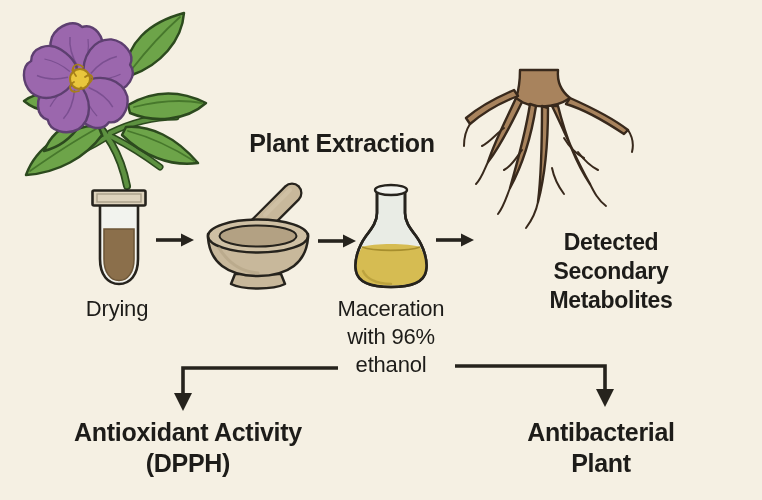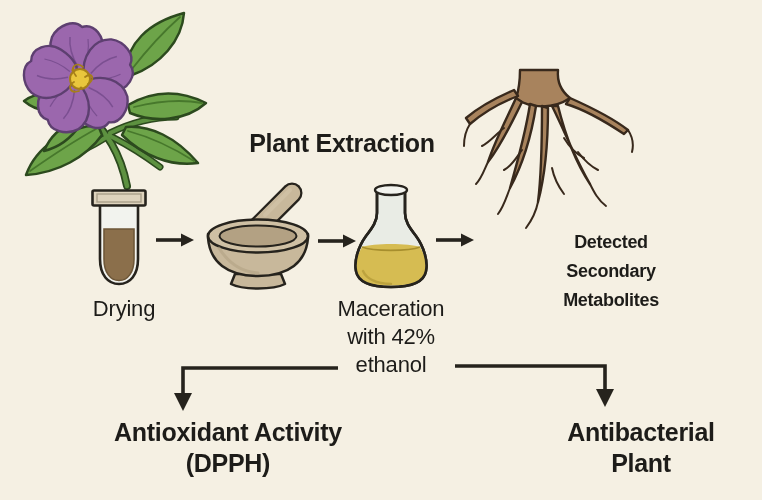--- a/index.html
+++ b/index.html
@@ -23,22 +23,22 @@
   .label{
     position:absolute; transform:translateX(-50%);
     white-space:pre-line; text-align:center; color:var(--text);
     font-size:22px; line-height:28px; letter-spacing:-0.2px;
   }
   .title{
     position:absolute; transform:translateX(-50%);
     font-size:25px; font-weight:700; letter-spacing:-0.3px; color:var(--text);
     white-space:nowrap;
   }
-  .result-label{font-weight:700; font-size:18px; line-height:29px; letter-spacing:-0.3px;}
-  .test-label{font-weight:700; font-size:25px; line-height:31px; letter-spacing:-0.3px;margin-left:40px;}
+  .result-label{font-weight:700; font-size:23px; line-height:29px; letter-spacing:-0.3px;}
+  .test-label{font-weight:700; font-size:25px; line-height:31px; letter-spacing:-0.3px;}
   svg{display:block;}
 </style>
 </head>
 <body>
 
 <div class="canvas">
 
   <svg class="abs" style="left:10px;top:5px;" width="200" height="185" viewBox="0 0 200 185">
 
     <g>
@@ -157,23 +157,23 @@
     <path d="M10,88 C14,97 24,100.5 38,101" style="fill:none;stroke:var(--liquid-dark);stroke-width:2.4;stroke-linecap:round;opacity:.55;"></path>
     <path d="M24,9 L24,30 C24,38 20,44 13,53 C5,64 1,78 3,88 C5,99 17,104 38,104 C59,104 71,99 73,88 C75,78 71,64 63,53 C56,44 52,38 52,30 L52,9 Z" style="fill:none;stroke:var(--ink);stroke-width:2.6;stroke-linejoin:round;"></path>
     <ellipse cx="38" cy="7" rx="16" ry="5" style="fill:var(--glass-light);stroke:var(--ink);stroke-width:2.4;"></ellipse>
   </svg>
 
   <svg class="abs" style="left:435px;top:232px;" width="40" height="16" viewBox="0 0 40 16">
     <path d="M1,8 H27" style="stroke:var(--ink);stroke-width:3.6;fill:none;"></path>
     <path d="M26,1.5 L39,8 L26,14.5 Z" style="fill:var(--ink);"></path>
   </svg>
 
-  <div class="label" style="left:124px;top:295px;">Drying</div>
+  <div class="label" style="left:117px;top:295px;">Drying</div>
   <div class="label" style="left:391px;top:295px;">Maceration
-with 42%
+with 96%
 ethanol</div>
 
   <div class="label result-label" style="left:611px;top:228px;">Detected
 Secondary Metabolites</div>
 
   <svg class="abs" style="left:160px;top:355px;" width="460" height="62" viewBox="0 0 460 62">
     <g>
       <path d="M178,13 H23 V40" style="fill:none;stroke:var(--ink);stroke-width:3.6;"></path>
       <path d="M14,38 L23,56 L32,38 Z" style="fill:var(--ink);"></path>
     </g>

